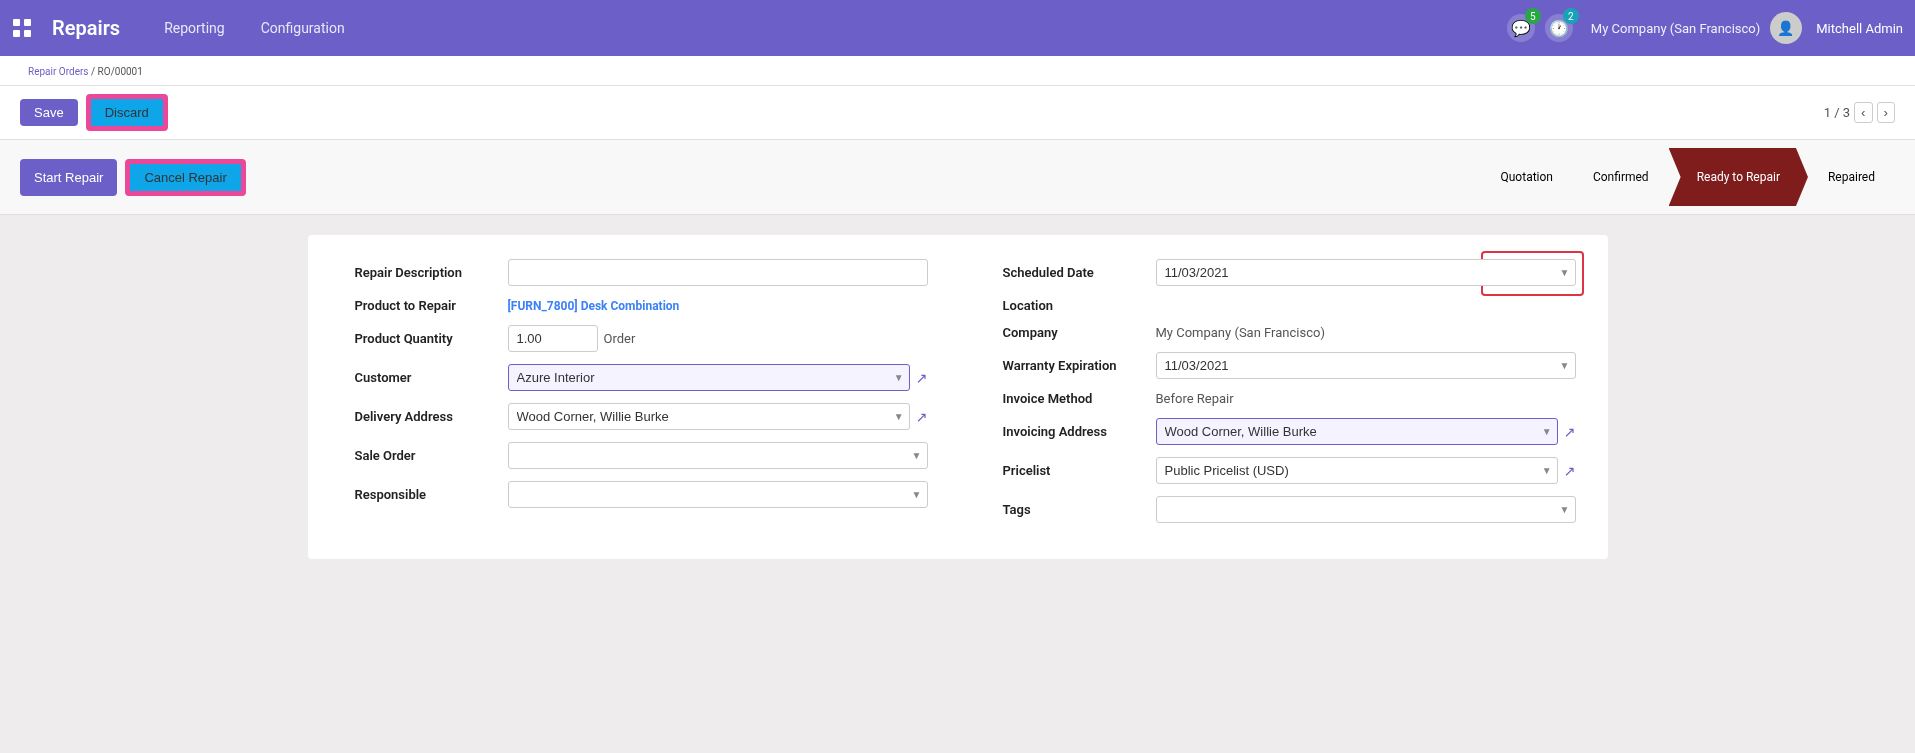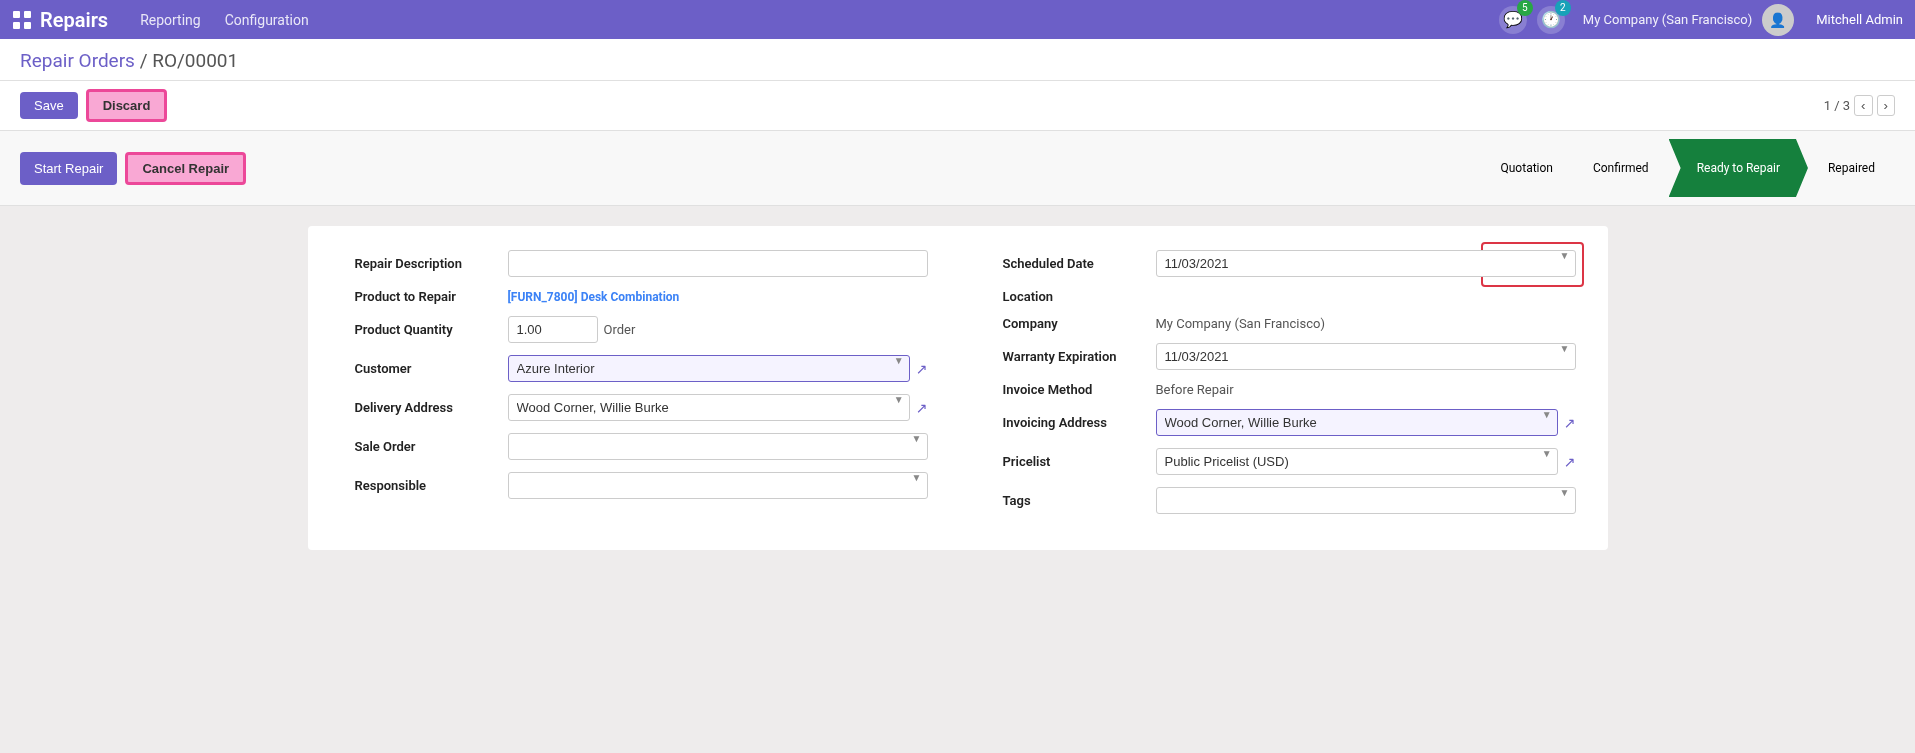--- a/index.html
+++ b/index.html
@@ -1,47 +1,47 @@
 <!DOCTYPE html>
 <html><head>
   <meta charset="utf-8">
   <style>
     * { box-sizing: border-box; margin: 0; padding: 0; }
     body { font-family: -apple-system, BlinkMacSystemFont, 'Segoe UI', Roboto, sans-serif; font-size: 13px; background: #f0eeee; color: #333; }
 
     
     .topnav {
       background: #6c5fc7;
-      height: 39px;
+      height: 56px;
       display: flex;
       align-items: center;
       padding: 0 12px;
-      gap: 0;
+      gap: 12px;
       color: white;
     }
     .topnav-grid-icon { margin-right: 8px; cursor: pointer; display: flex; align-items: center; }
     .topnav-title { font-size: 20px; font-weight: 600; color: white; margin-right: 20px; }
     .topnav-link { color: rgba(255,255,255,0.85); padding: 8px 12px; cursor: pointer; font-size: 14px; border-radius: 4px; }
     .topnav-spacer { flex: 1; }
     .topnav-icons { display: flex; align-items: center; gap: 10px; }
     .topnav-badge-wrapper { position: relative; cursor: pointer; }
     .topnav-badge { position: absolute; top: -6px; right: -6px; background: #28a745; color: white; border-radius: 50%; width: 16px; height: 16px; font-size: 10px; display: flex; align-items: center; justify-content: center; }
     .topnav-badge.blue { background: #17a2b8; }
     .topnav-icon-circle { width: 28px; height: 28px; border-radius: 50%; background: rgba(255,255,255,0.2); display: flex; align-items: center; justify-content: center; color: white; font-size: 16px; }
     .topnav-company { color: rgba(255,255,255,0.9); font-size: 13px; margin-left: 8px; }
     .topnav-avatar { width: 32px; height: 32px; border-radius: 50%; background: #ccc; overflow: hidden; cursor: pointer; display: flex; align-items: center; justify-content: center; font-size: 14px; }
-    .topnav-username { color: white; font-size: 13px; margin-left: 12px; }
+    .topnav-username { color: white; font-size: 13px; margin-left: 4px; }
 
     
     .breadcrumb-area {
       background: white;
       padding: 10px 20px 0 20px;
       border-bottom: 1px solid #e0e0e0;
     }
-    .breadcrumb { font-size: 19px; color: #6c5fc7; margin-bottom: 8px; }
+    .breadcrumb { font-size: 10px; color: #6c5fc7; margin-bottom: 8px; margin-left: 8px; }
     .breadcrumb span { color: #555; }
     .breadcrumb a { color: #6c5fc7; cursor: pointer; text-decoration: none; }
 
     
     .action-bar {
       background: white;
       padding: 8px 20px;
       display: flex;
       align-items: center;
       gap: 8px;
@@ -50,28 +50,27 @@
     .btn-primary {
       background: #6c5fc7;
       color: white;
       border: none;
       padding: 6px 14px;
       border-radius: 4px;
       cursor: pointer;
       font-size: 13px;
     }
     .btn-secondary {
-      background: #f9a8d4;
+      background: #0ea5e9;
       color: #333;
-      border: 3px solid #ec4899;
+      border: 5px solid #ec4899;
       padding: 6px 14px;
       border-radius: 4px;
       cursor: pointer;
       font-size: 13px;
-      font-weight: bold;
     }
     .pagination { margin-left: auto; display: flex; align-items: center; gap: 4px; color: #555; font-size: 13px; }
     .pagination button { background: none; border: 1px solid #ccc; padding: 2px 6px; cursor: pointer; border-radius: 3px; color: #555; }
 
     
     .status-bar {
       background: #f8f8f8;
       border-bottom: 1px solid #e0e0e0;
       display: flex;
       align-items: center;
@@ -81,21 +80,21 @@
     .repair-actions { display: flex; gap: 8px; }
     .status-stages { margin-left: auto; display: flex; align-items: center; gap: 0; }
     .stage-item {
       padding: 6px 20px;
       font-size: 12px;
       color: #000000;
       cursor: pointer;
       position: relative;
     }
     .stage-item.active {
-      background: #15803d;
+      background: #7f1d1d;
       color: white;
       clip-path: polygon(0 0, calc(100% - 12px) 0, 100% 50%, calc(100% - 12px) 100%, 0 100%, 12px 50%);
       padding: 22px 28px;
     }
     .stage-item:first-child.active {
       clip-path: polygon(0 0, calc(100% - 12px) 0, 100% 50%, calc(100% - 12px) 100%, 0 100%);
       padding-left: 16px;
     }
 
     
@@ -185,20 +184,21 @@
       cursor: pointer;
     }
     .form-input-select.active-select {
       border-color: #6c5fc7;
       background: #f5f3ff;
     }
     .select-wrapper {
       position: relative;
       flex: 1;
       display: flex;
+      align-items: center;
     }
     .select-wrapper select { padding-right: 24px; }
     .select-arrow {
       position: absolute;
       right: 6px;
       color: #888;
       pointer-events: none;
       font-size: 10px;
     }
     .link-value { color: #3b82f6; cursor: pointer; font-size: 12px; font-weight: bold; }

